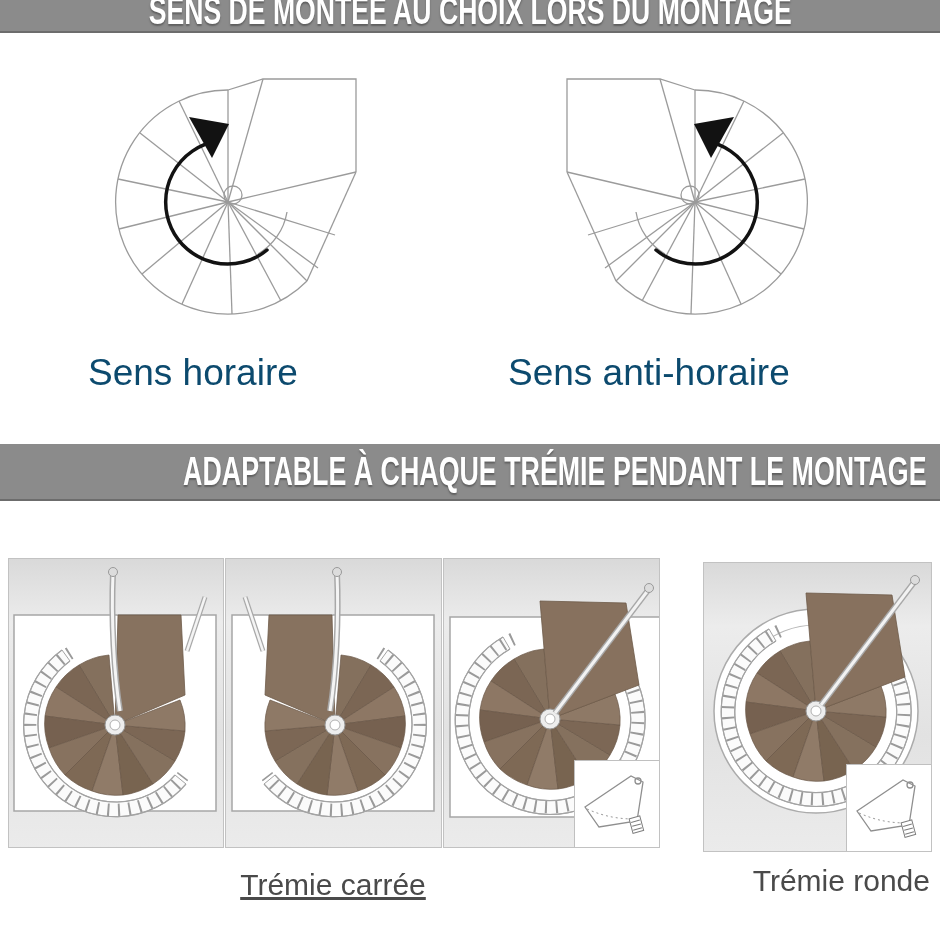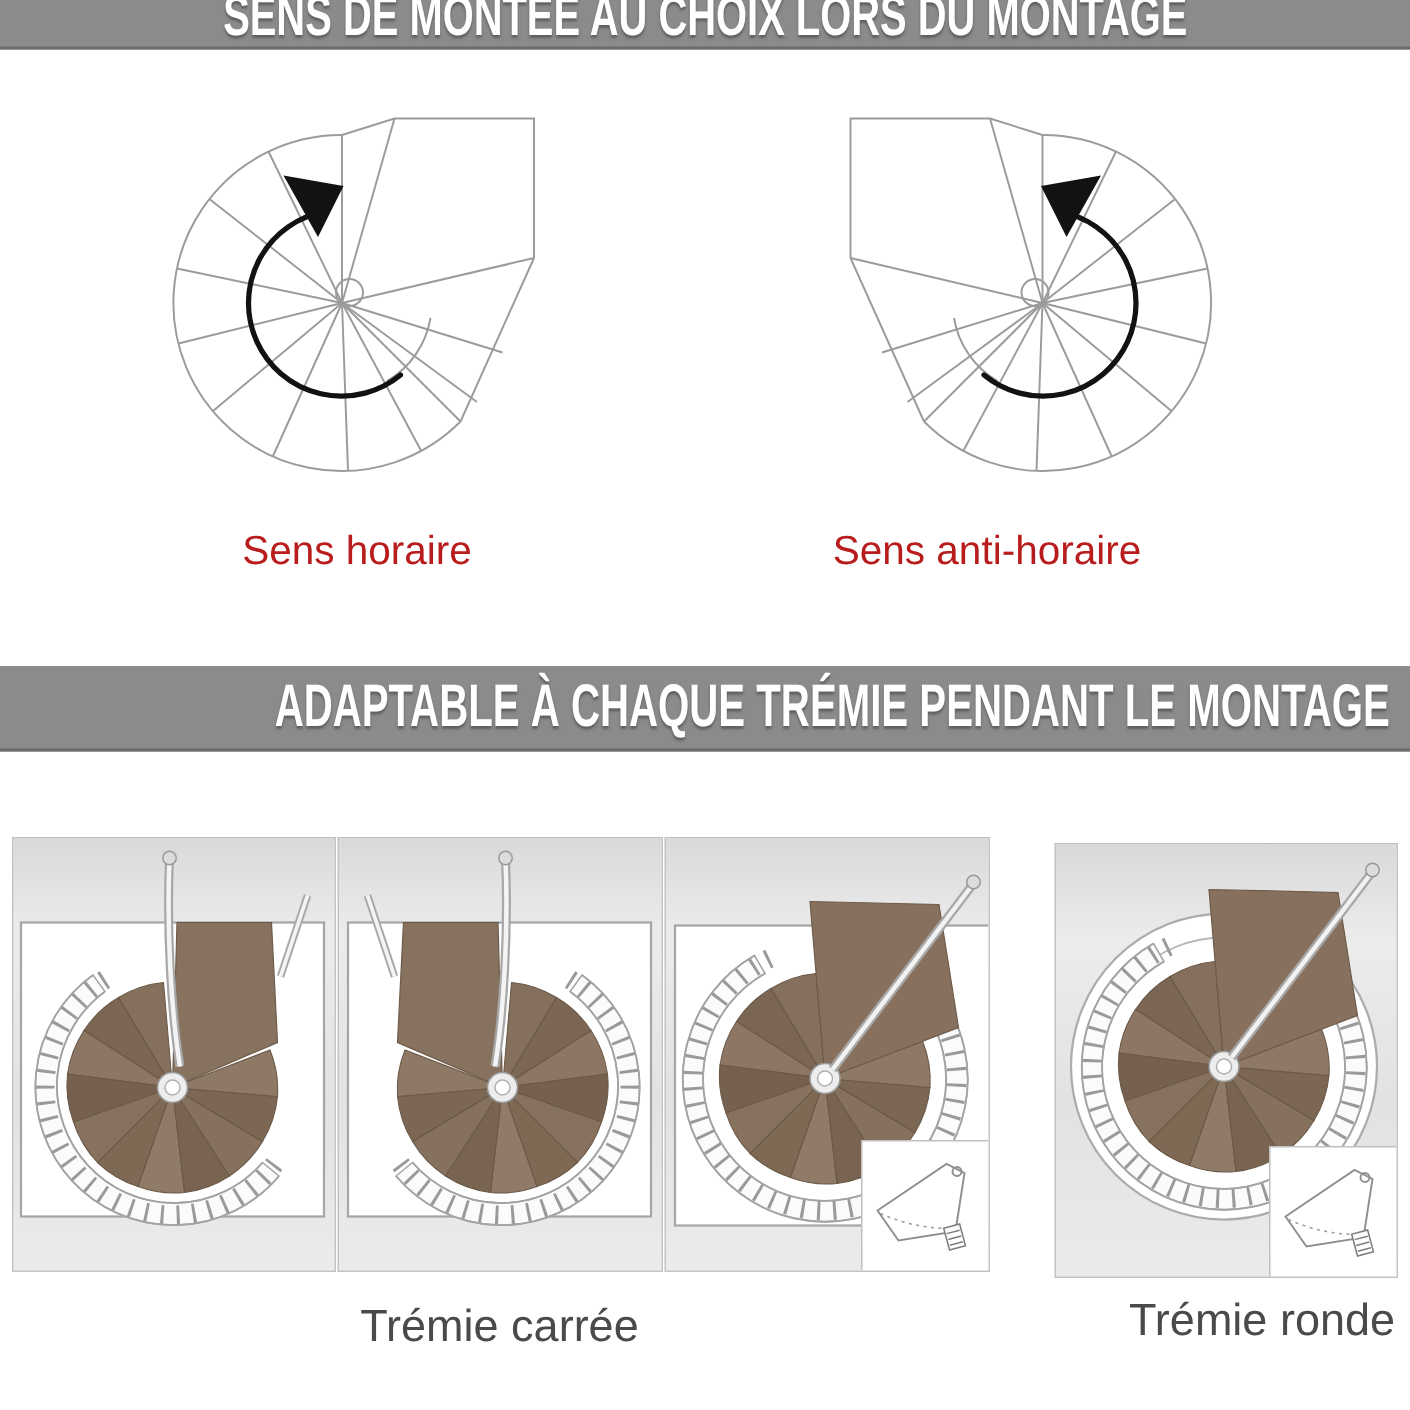--- a/index.html
+++ b/index.html
@@ -14,38 +14,38 @@
   #banner-top{top:0;height:31px;}
   #banner-top .banner-inner{font-size:38px;line-height:38px;transform:scaleX(.70);transform-origin:center;
                             position:relative;top:-8px;}
   #banner-adaptable{top:444px;height:55px;}
   #banner-adaptable .banner-inner{font-size:40px;line-height:55px;transform:scaleX(.67);transform-origin:center;}
 
   
   .plan-svg{position:absolute;top:62px;width:300px;height:290px;}
   #plan-left{left:88px;}
   #plan-right{left:535px;}
-  .dir-label{position:absolute;top:352px;width:300px;text-align:center;
-             font-size:27px;color:#b91c1c;}
+  .dir-label{position:absolute;top:352px;width:300px;
+             font-size:37px;color:#0c4a6e;}
   #dir-label-left{left:88px;}
   #dir-label-right{left:508px;}
 
   
   .panel{position:absolute;border:1px solid #c2c2c2;
          background:linear-gradient(180deg,#d9d9d9 0%,#ececec 22%,#e2e2e2 60%,#ebebeb 100%);
          overflow:hidden;}
   #panel-1{left:8px;  top:558px;width:214px;height:288px;}
   #panel-2{left:225px;top:558px;width:215px;height:288px;}
   #panel-3{left:443px;top:558px;width:215px;height:288px;}
   #panel-4{left:703px;top:562px;width:227px;height:288px;}
   .panel svg{position:absolute;left:0;top:0;}
   .inset{position:absolute;right:-1px;bottom:-1px;width:84px;height:86px;background:#fff;
          border:1px solid #c0c0c0;}
   .opening-label{position:absolute;text-align:center;font-size:30px;color:#4a4a4a;}
-  #label-square{left:8px;top:868px;width:650px;}
+  #label-square{left:8px;top:868px;width:650px;text-decoration:underline;}
   #label-round{left:703px;top:864px;width:227px;text-align:right;}
 </style>
 </head>
 <body>
 
 <div class="stage">
 
   <svg width="0" height="0" style="position:absolute" aria-hidden="true">
     <defs>
 

